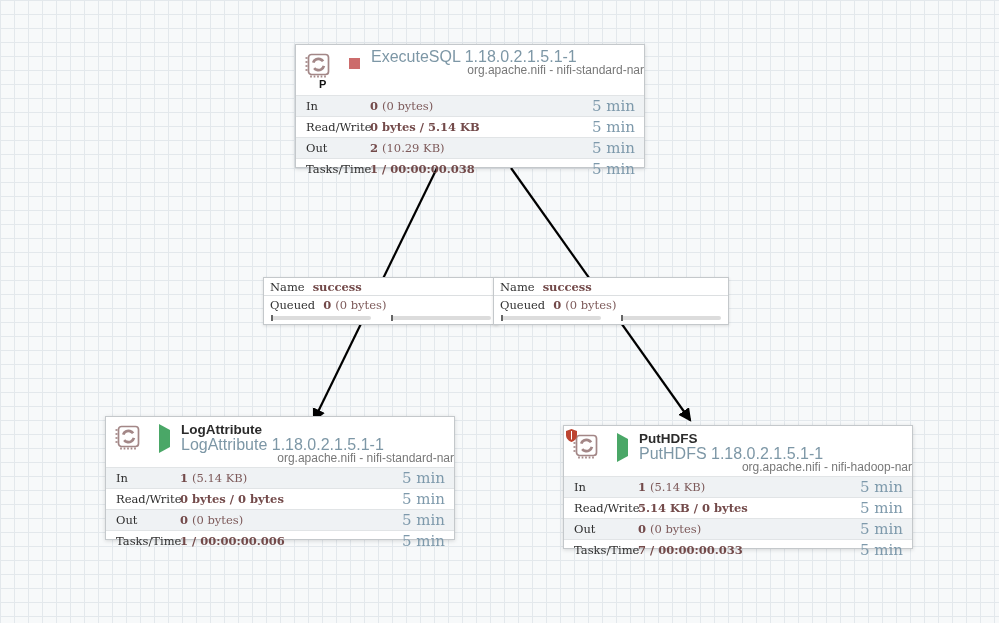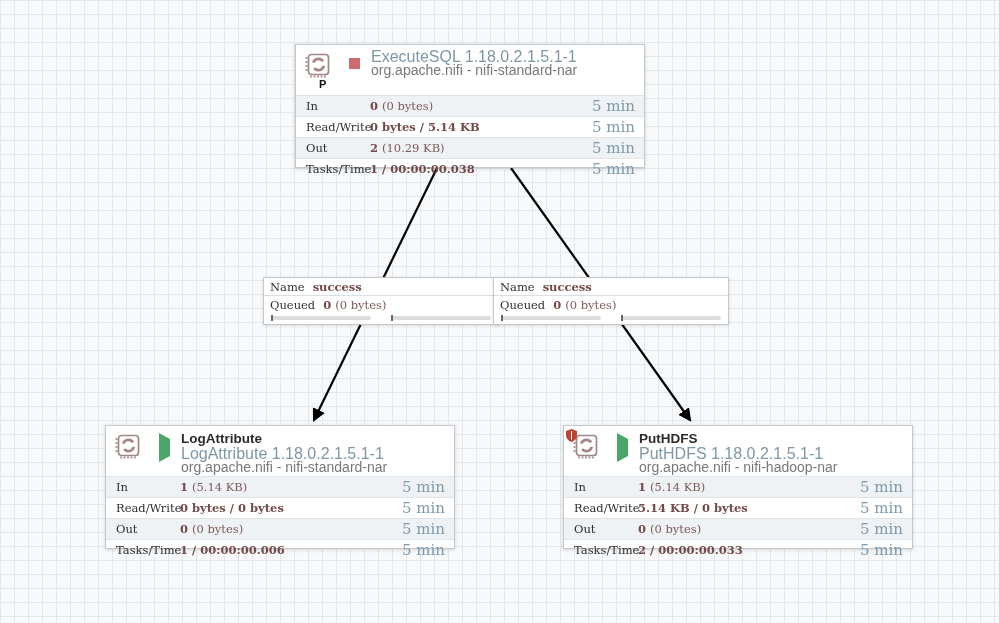--- a/index.html
+++ b/index.html
@@ -22,21 +22,21 @@
   .proc-header{ position:relative; height:50px; }
   .proc-icon{ position:absolute; left:6px; top:7px; width:30px; height:30px; }
   .p-badge{ position:absolute; left:17px; top:26px; font:bold 11px "Liberation Sans",sans-serif; color:#111; }
   .shield{ position:absolute; left:-4px; top:-5px; }
   .status{ position:absolute; left:53px; top:13px; }
   .status-square{ width:11px; height:11px; background:#cc6c6c; display:block; }
   .status-tri{ width:0; height:0; border-left:11px solid #4aa767; border-top:6px solid transparent; border-bottom:6px solid transparent; }
   .titles{ margin-left:75px; padding-top:5px; }
   .proc-name{ font-size:13.5px; font-weight:bold; color:#2b2b2b; line-height:16px; }
   .proc-type{ font-size:16px; color:#7d97a6; line-height:14px; }
-  .proc-bundle{ font-size:14px; color:#787878; line-height:13px; }
+  .proc-bundle{ font-size:12px; color:#787878; line-height:13px;text-align:right; }
 
   .stat-row{
     display:flex; align-items:center; height:21px;
     border-top:1px solid #e1e4e6; font-family:"DejaVu Serif",serif; font-size:11.5px;
   }
   .stat-row.tint{ background:#eff2f4; }
   .stat-label{ width:70px; padding-left:10px; color:#2f2f2f; white-space:nowrap; }
   .stat-value{ flex:1; color:#7d5a5a; padding-left:4px; white-space:nowrap; }
   .stat-value b{ color:#734a4a; }
   .stat-value .lt{ margin-left:4px; }
@@ -146,21 +146,21 @@
       <span class="conn-key">Queued</span>
       <span class="conn-val">0</span>
       <span class="conn-val-lt">(0 bytes)</span>
     </div>
     <div class="bars">
       <div class="bar"></div>
       <div class="bar"></div>
     </div>
   </div>
 
-  <div class="processor" style="left:105px; top:425px;">
+  <div class="processor" style="left:105px; top:416px;">
     <div class="proc-header">
       <div class="proc-icon">
         <svg width="30" height="30" viewBox="0 0 30 30">
           <g stroke="#a38787" stroke-width="1.7" fill="none">
             <rect x="6.5" y="2.5" width="20" height="20" rx="3"></rect>
             <line x1="3.5" y1="6" x2="5.5" y2="6"></line>
               <line x1="3.5" y1="10" x2="5.5" y2="10"></line>
             <line x1="3.5" y1="14" x2="5.5" y2="14"></line>
               <line x1="3.5" y1="18" x2="5.5" y2="18"></line>
             <line x1="9" y1="23.5" x2="9" y2="25.5"></line>
@@ -243,18 +243,18 @@
       <span class="stat-value"><b>5.14 KB / 0 bytes</b><span class="lt"></span></span>
       <span class="stat-period">5 min</span>
     </div>
     <div class="stat-row tint">
       <span class="stat-label">Out</span>
       <span class="stat-value"><b>0</b><span class="lt">(0 bytes)</span></span>
       <span class="stat-period">5 min</span>
     </div>
     <div class="stat-row">
       <span class="stat-label">Tasks/Time</span>
-      <span class="stat-value"><b>2 / 00:00:00.033</b><span class="lt"></span></span>
+      <span class="stat-value"><b>7 / 00:00:00.033</b><span class="lt"></span></span>
       <span class="stat-period">5 min</span>
     </div>
   </div>
 
 </div>
 
 </body></html>

